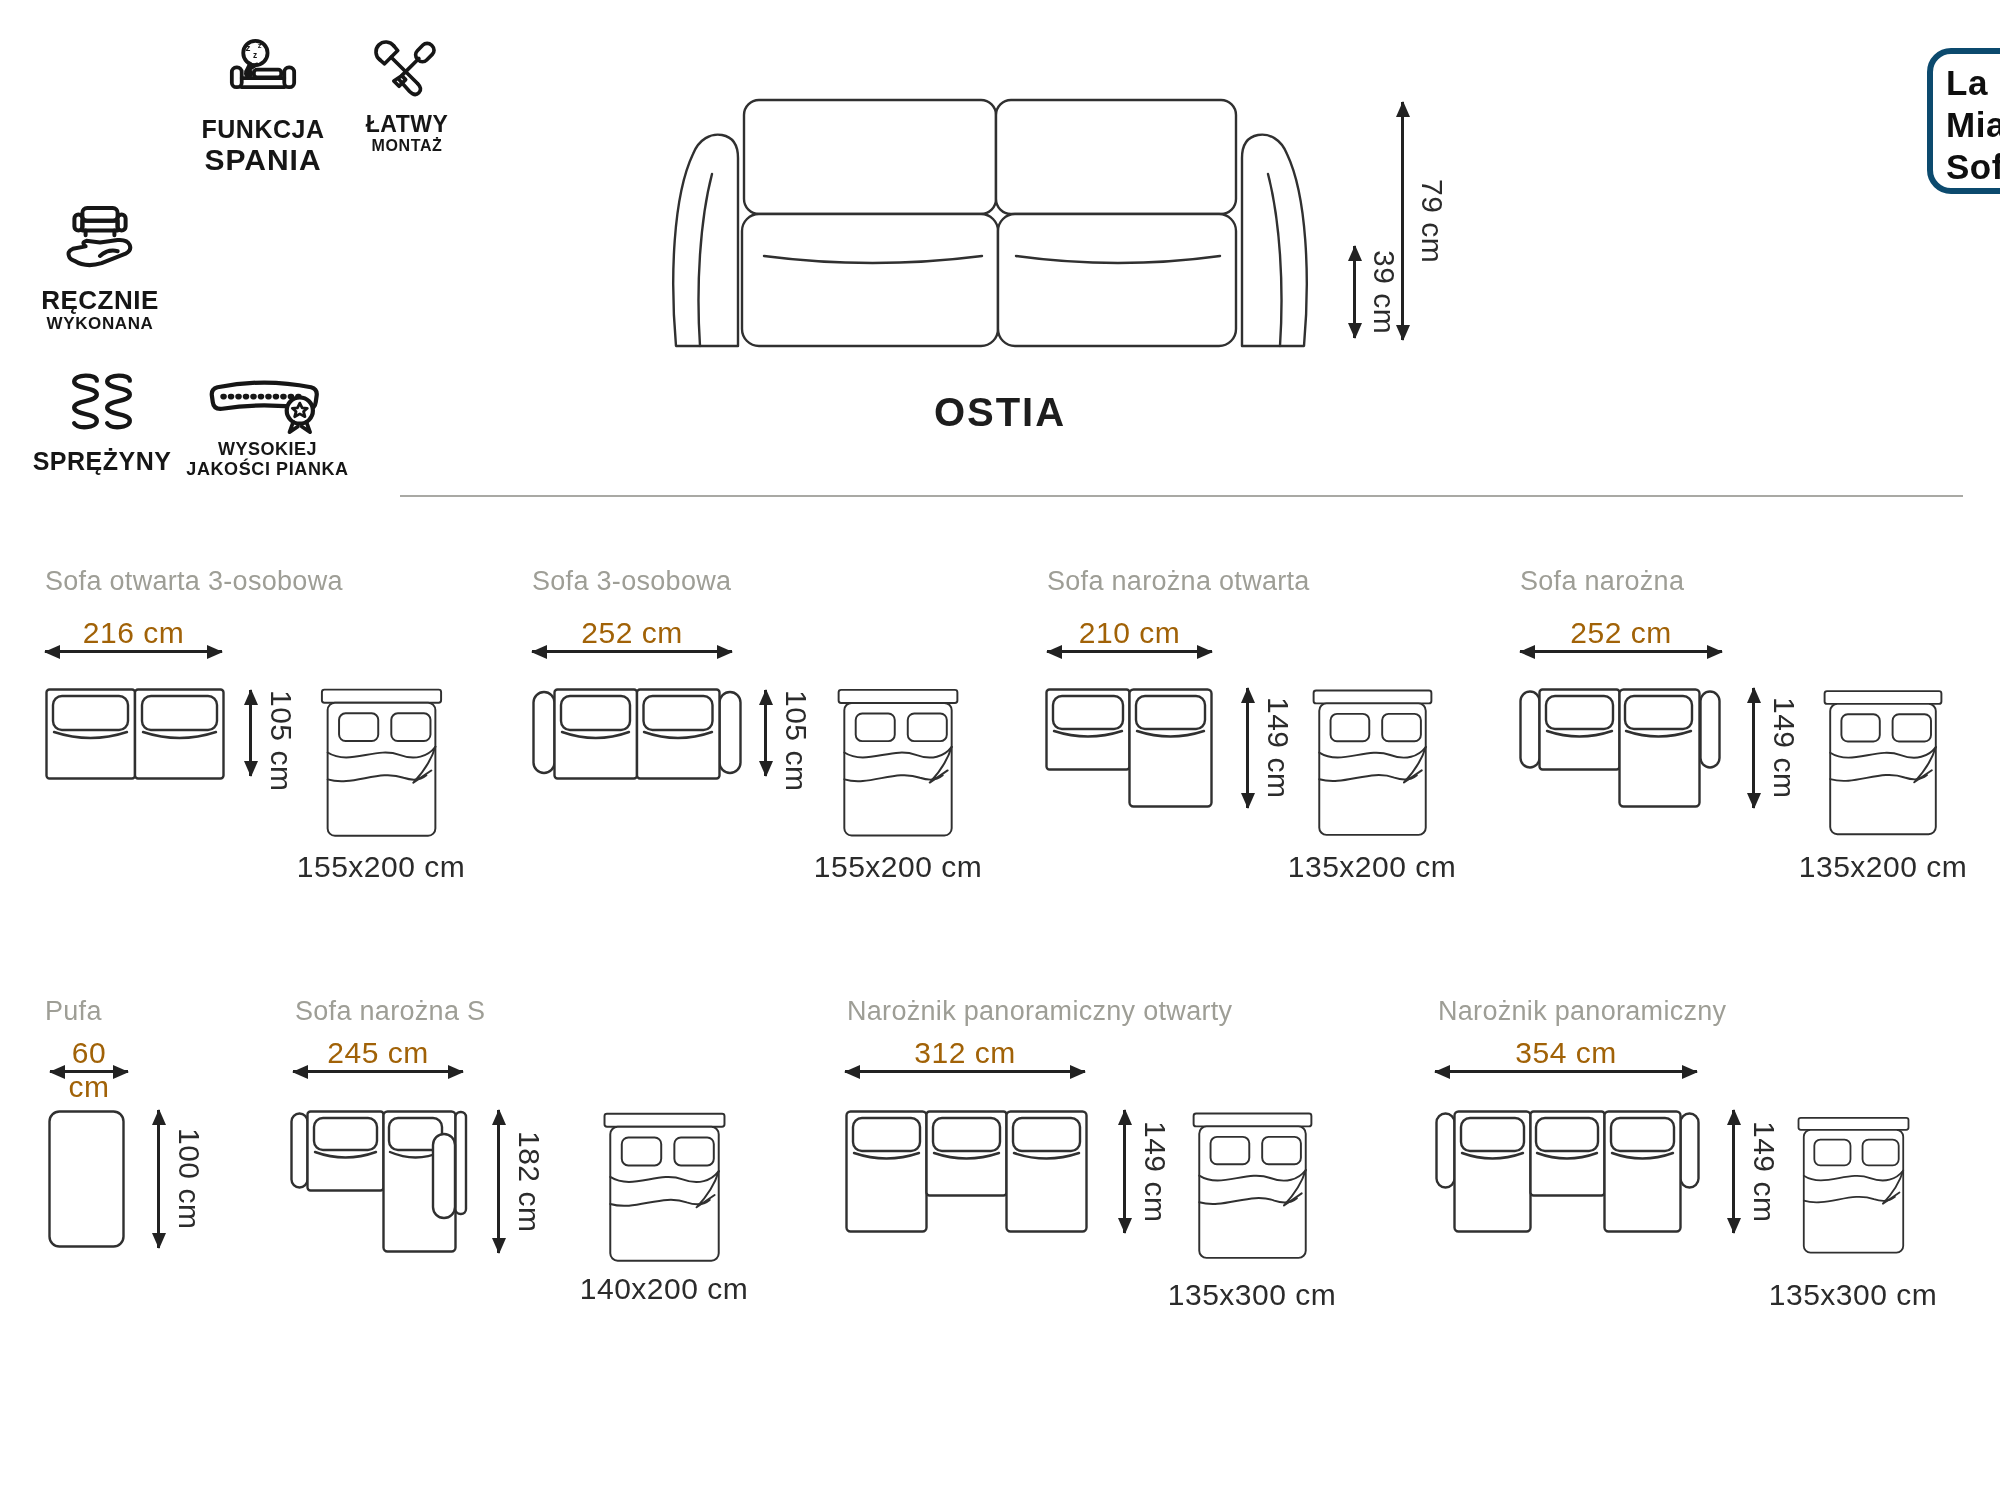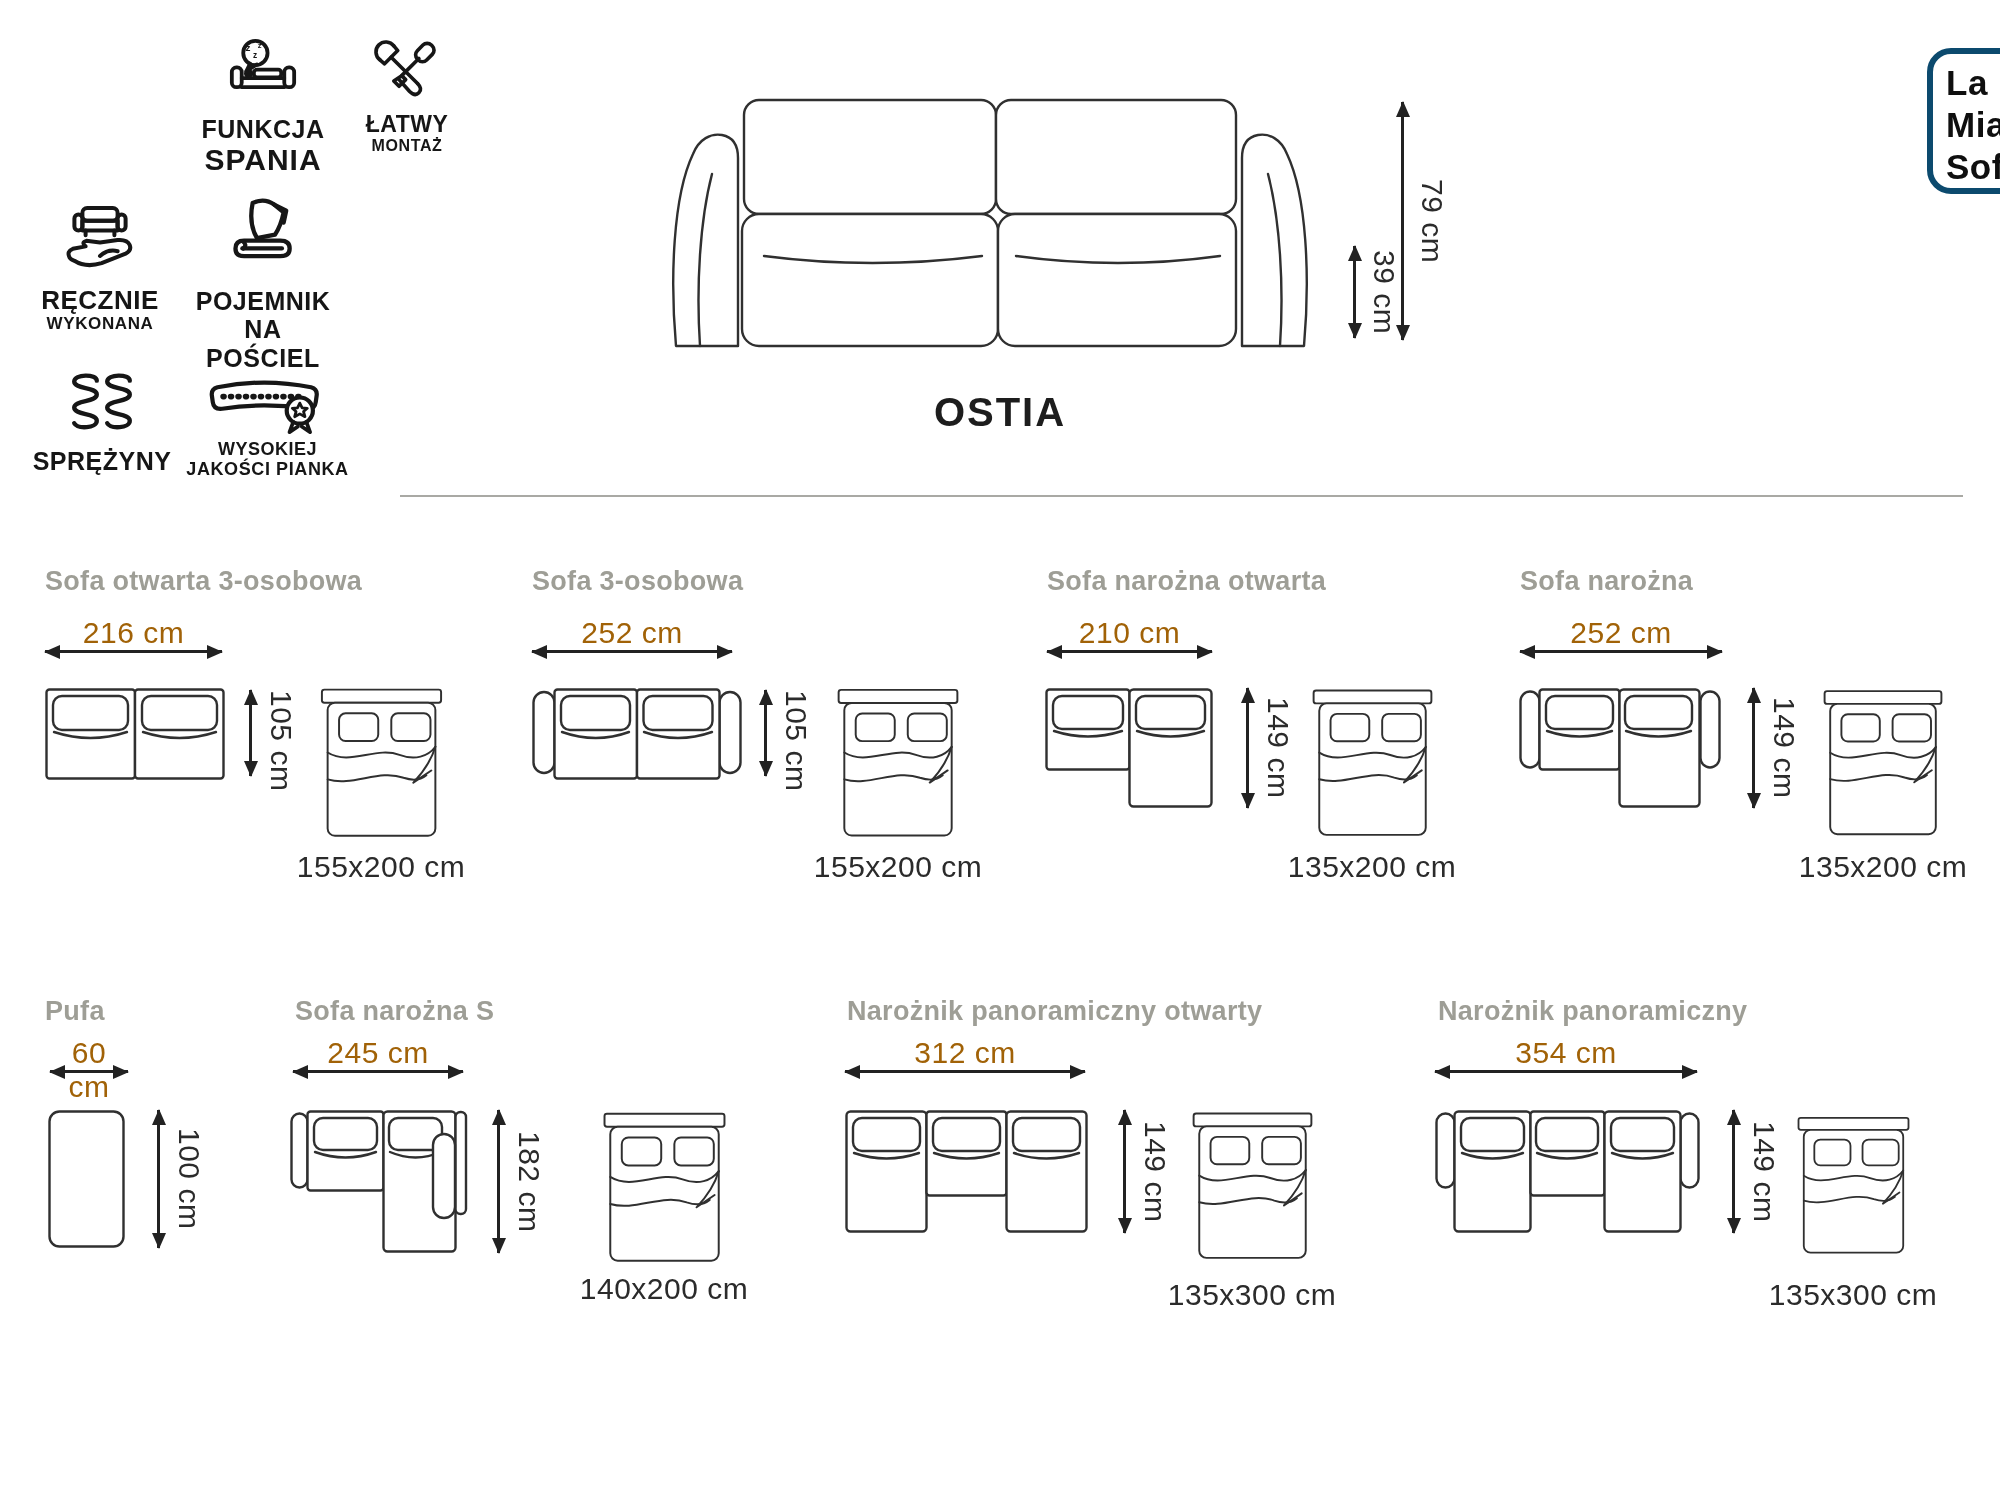--- a/index.html
+++ b/index.html
@@ -22,21 +22,21 @@
   .f7 .l1{font-size:18px;} .f7 .l2{font-size:18px;}
 
   
   .logo{position:absolute;left:1927px;top:48px;width:132px;height:146px;box-sizing:border-box;
         border:6px solid #0c4a6e;border-radius:24px;padding:8px 0 0 13px;background:#fff;}
   .logo div{font-size:35px;font-weight:700;line-height:1.2;color:#0f0f0f;letter-spacing:.5px;}
 
   
   .product-name{position:absolute;left:880px;top:390px;width:240px;text-align:center;
                 font-size:40px;font-weight:700;letter-spacing:2px;color:#1d1d1d;}
-  .cfg-title{position:absolute;font-size:27px;font-weight:700;color:#9e9e96;letter-spacing:.3px;}
+  .cfg-title{position:absolute;font-size:27px;font-weight:400;color:#9e9e96;letter-spacing:.3px;}
   .dim-text{position:absolute;font-size:30px;color:#a16207;text-align:center;letter-spacing:.5px;}
   .vlabel{position:absolute;writing-mode:vertical-rl;font-size:30px;color:#2b2b2b;
           width:36px;text-align:center;letter-spacing:.5px;white-space:nowrap;}
   .bed-label{position:absolute;font-size:30px;color:#2b2b2b;text-align:center;width:200px;letter-spacing:.5px;}
 
   
   .dim-h{position:absolute;height:3px;background:#222;}
   .dim-h::before{content:"";position:absolute;left:-1px;top:50%;transform:translateY(-50%);
       border-top:7px solid transparent;border-bottom:7px solid transparent;border-right:16px solid #222;}
   .dim-h::after{content:"";position:absolute;right:-1px;top:50%;transform:translateY(-50%);
@@ -118,33 +118,20 @@
         <path d="M66,66 Q74,74 68,80 Q62,86 54,78 L38,60"></path>
         <rect x="67" y="4" width="20" height="30" rx="9" transform="rotate(45 77 19)"></rect>
         <path d="M68,28 L42,54"></path>
         <path d="M42,54 L30,62 L38,70 L48,60 Z"></path>
       </g>
     </svg>
     <div class="l1">ŁATWY</div>
     <div class="l2">MONTAŻ</div>
   </div>
 
-  <div class="feature f5 abs" style="left:190px;top:196px;width:146px;">
-    <svg class="icn" width="88" height="86" viewBox="0 0 100 100">
-      <g fill="none" stroke="#161616" stroke-width="5" stroke-linejoin="round" stroke-linecap="round">
-        <path d="M38,8 Q52,2 63,10 L74,19 Q71,34 64,45 L43,49 Q33,32 38,8 Z"></path>
-        <path d="M63,10 L77,17 L74,31"></path>
-        <path d="M28,52 Q18,52 18,61 Q18,70 28,70 L70,70 Q81,70 81,61 Q81,52 70,52 Z"></path>
-        <path d="M26,61 L72,61"></path>
-        <path d="M27,53 Q32,57 27,61"></path>
-      </g>
-    </svg>
-    <div class="l1">POJEMNIK</div>
-    <div class="l2">NA POŚCIEL</div>
-  </div>
 
   <div class="feature f6 abs" style="left:38px;top:372px;width:128px;">
     <svg class="icn" width="88" height="66" viewBox="0 0 100 76">
       <g fill="none" stroke="#161616" stroke-width="5" stroke-linejoin="round" stroke-linecap="round">
         <path d="M44,10 C44,2 18,2 18,11 C18,20 44,17 44,26 C44,35 18,32 18,41 C18,50 44,47 44,56 C44,65 22,66 18,59"></path>
         <path d="M82,10 C82,2 56,2 56,11 C56,20 82,17 82,26 C82,35 56,32 56,41 C56,50 82,47 82,56 C82,65 60,66 56,59"></path>
       </g>
     </svg>
     <div class="l1">SPRĘŻYNY</div>
     <div class="l2"></div>

